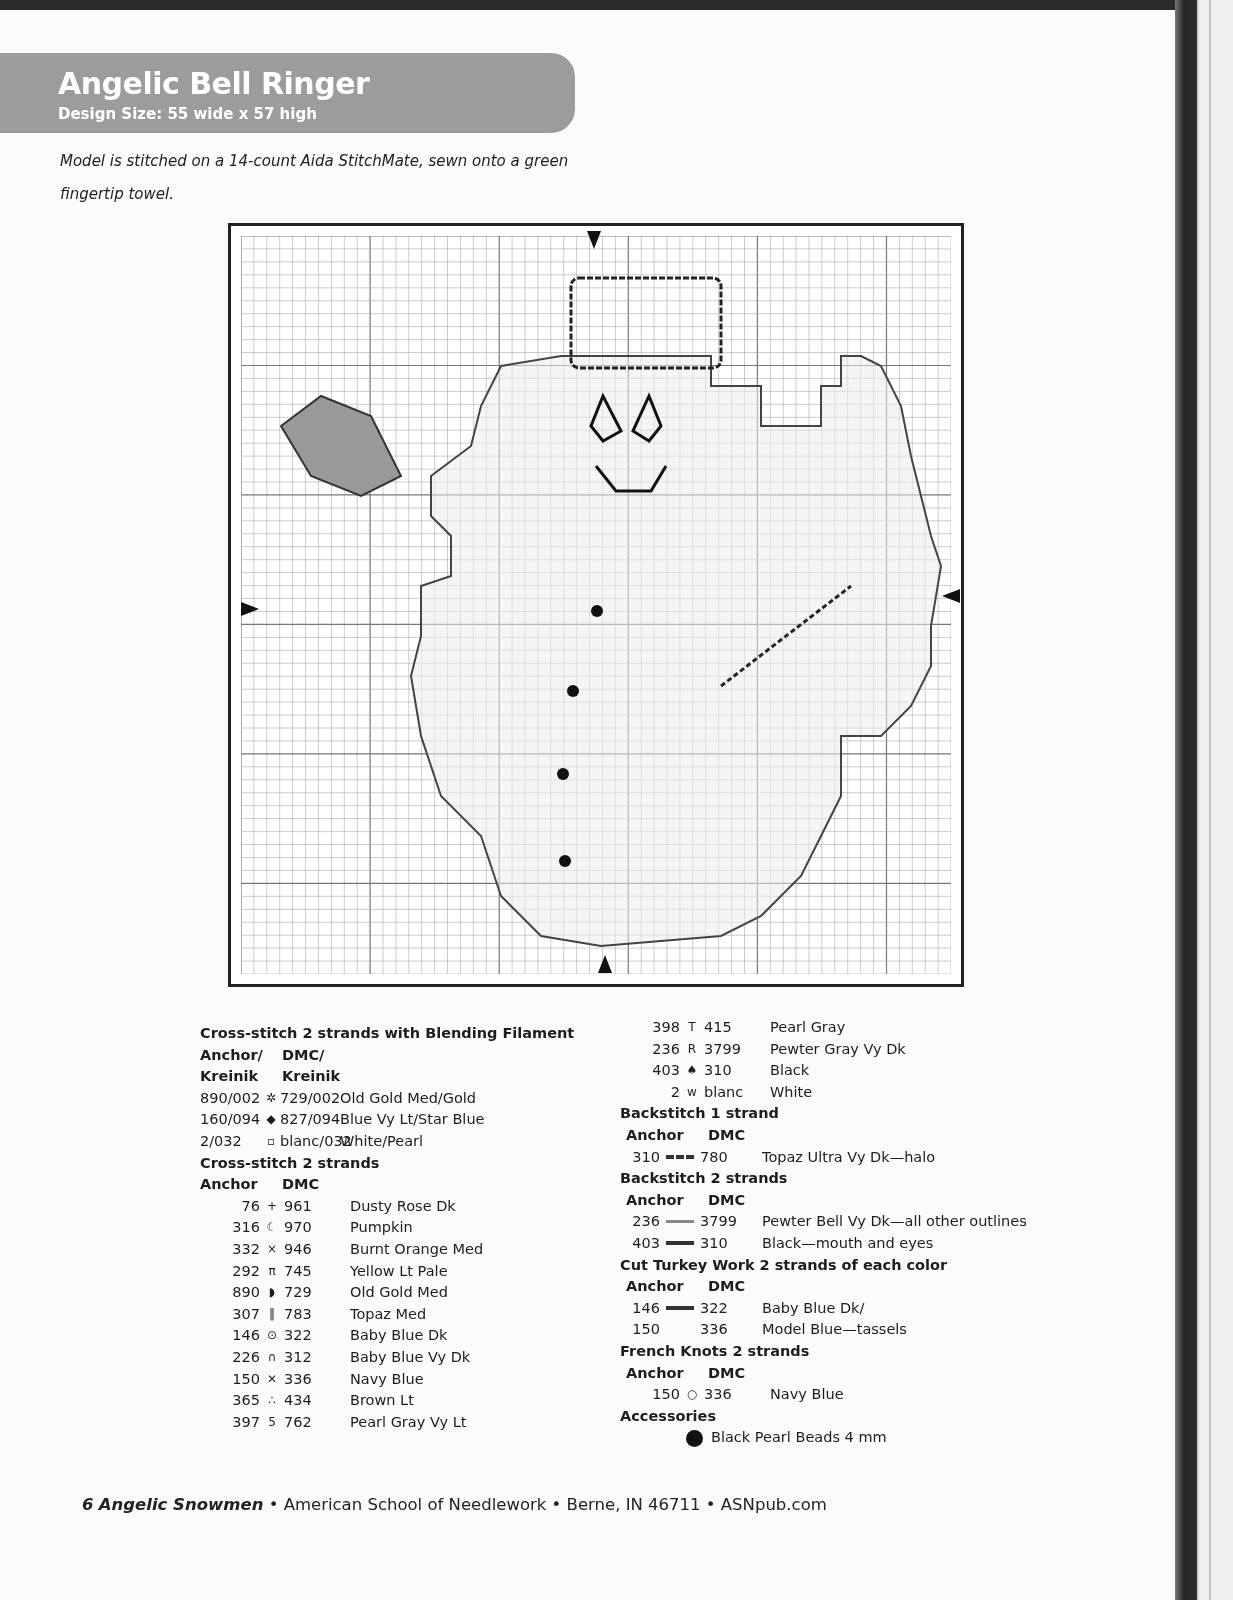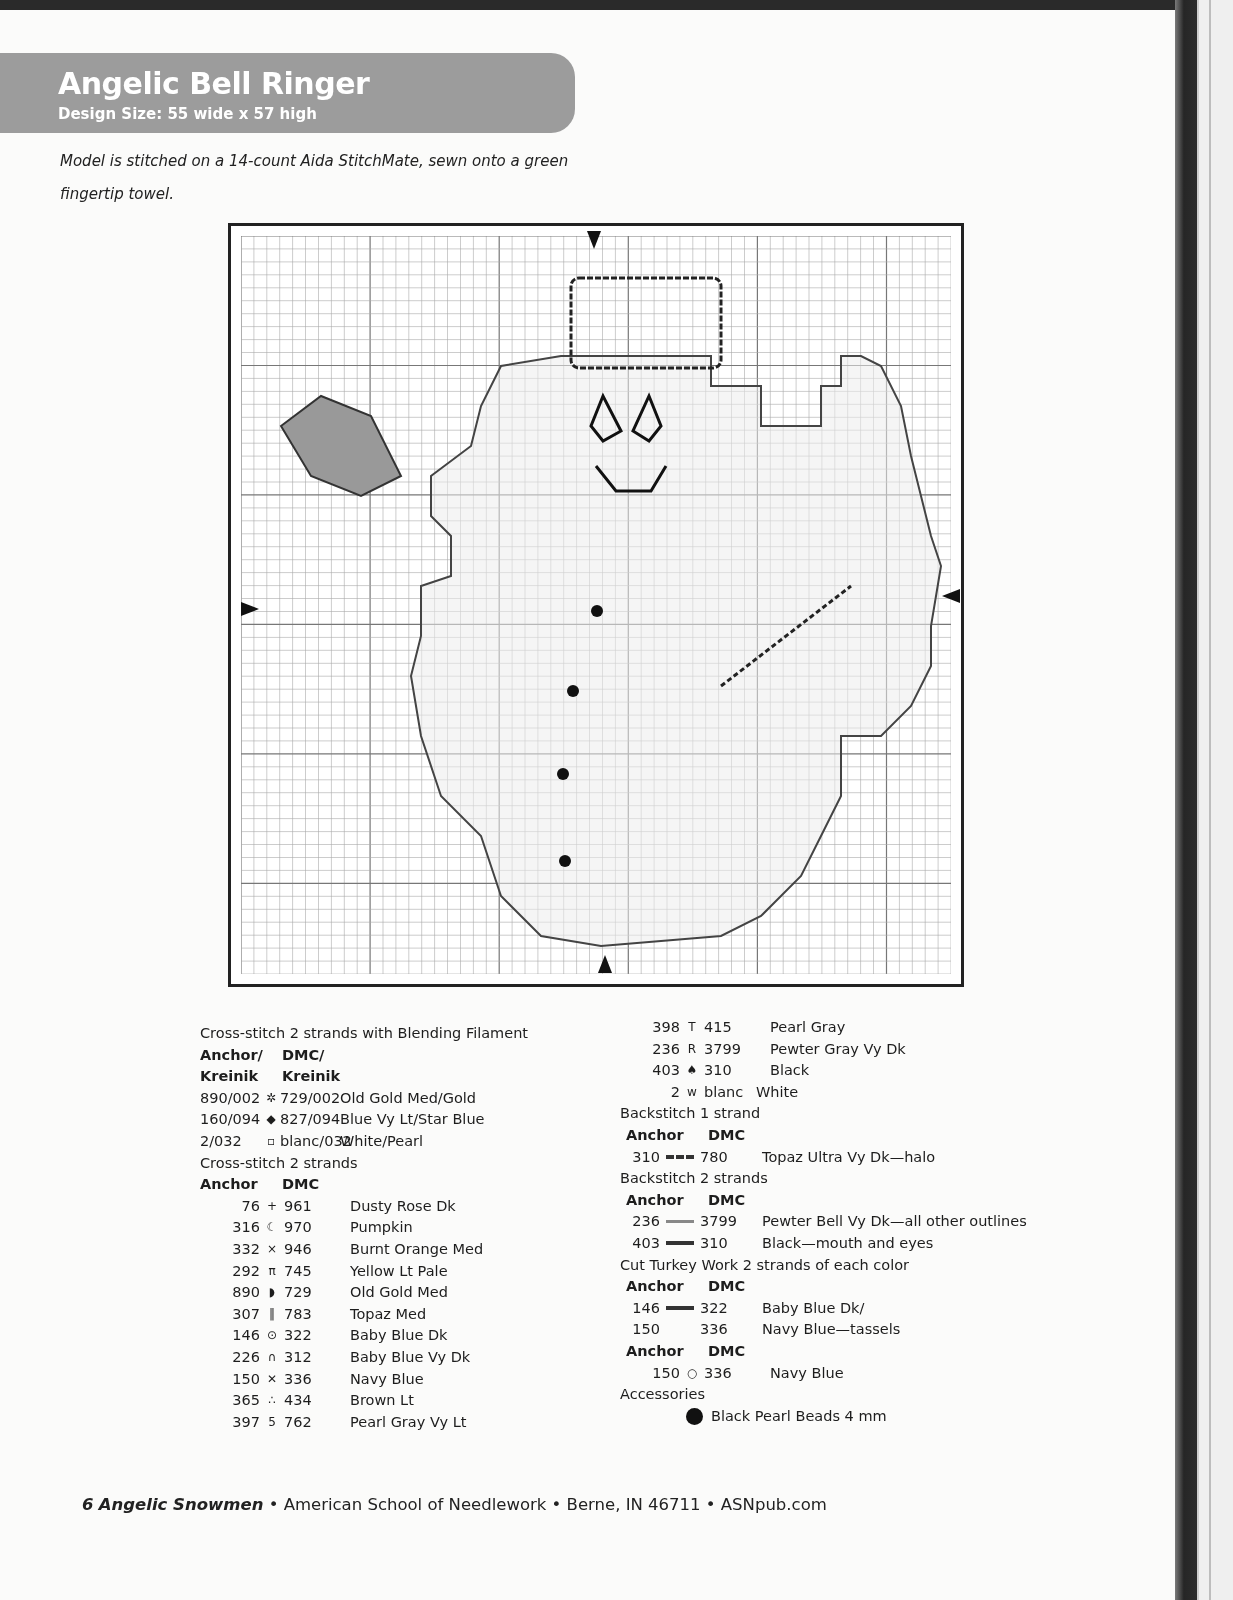--- a/index.html
+++ b/index.html
@@ -21,21 +21,21 @@
         line-height:33px;color:#222;}
   .chart-frame{position:absolute;left:228px;top:223px;width:730px;height:758px;
                border:3px solid #222;background:#fff;}
   .chart-frame svg{position:absolute;left:10px;top:10px;}
   .marker{position:absolute;width:0;height:0;}
   .m-top{left:587px;top:231px;border-left:7px solid transparent;border-right:7px solid transparent;border-top:18px solid #111;}
   .m-bottom{left:598px;top:955px;border-left:7px solid transparent;border-right:7px solid transparent;border-bottom:18px solid #111;}
   .m-left{left:241px;top:602px;border-top:7px solid transparent;border-bottom:7px solid transparent;border-left:18px solid #111;}
   .m-right{left:942px;top:589px;border-top:7px solid transparent;border-bottom:7px solid transparent;border-right:18px solid #111;}
   .legend{position:absolute;font-size:14.5px;line-height:21.6px;color:#1d1d1d;}
-  .legend .hdr{font-weight:normal;}
+  .legend .hdr{font-weight:bold;}
   .row{display:flex;align-items:center;height:21.6px;white-space:nowrap;}
   .c-anchor{width:60px;text-align:right;}
   .c-sym{width:24px;text-align:center;font-size:12px;}
   .c-dmc{width:52px;}
   .c-name{}
   .rowk .c-anchor{width:62px;text-align:left;}
   .rowk .c-sym{width:18px;}
   .rowk .c-dmc{width:60px;}
   .hdr2{display:flex;font-weight:bold;}
   .line-sym{display:inline-block;width:28px;height:4px;background:#333;vertical-align:middle;}
@@ -314,21 +314,21 @@
       <div class="row">
         <span class="c-anchor">403</span>
         <span class="c-sym">♠</span>
         <span class="c-dmc">310</span>
         <span class="c-name" style="margin-left: 14px;">Black</span>
       </div>
       <div class="row">
         <span class="c-anchor">2</span>
         <span class="c-sym">w</span>
         <span class="c-dmc">blanc</span>
-        <span class="c-name" style="">White</span>
+        <span class="c-name" style="margin-left: 14px;">White</span>
       </div>
     </div>
   <div class="hdr">Backstitch 1 strand</div>
   <div class="hdr2">
     <span style="width:82px;padding-left:6px">Anchor</span>
     <span>DMC</span>
   </div>
   <div id="bs1-rows">
       <div class="row">
         <span class="c-anchor" style="width: 40px;">310</span>
@@ -365,23 +365,24 @@
       <div class="row">
         <span class="c-anchor" style="width: 40px;">146</span>
         <span class="c-sym" style="width: 40px;"><span class="line-sym"></span></span>
         <span class="c-dmc" style="width: 44px;">322</span>
         <span class="c-name" style="margin-left: 18px;">Baby Blue Dk/</span>
       </div>
       <div class="row">
         <span class="c-anchor" style="width: 40px;">150</span>
         <span class="c-sym" style="width: 40px;"><span class=""></span></span>
         <span class="c-dmc" style="width: 44px;">336</span>
-        <span class="c-name" style="margin-left: 18px;">Navy Blue—tassels</span>
-      </div>
-    </div>
+        <span class="c-name" style="margin-left: 18px;">Model Blue—tassels</span>
+      </div>
+    </div>
+  <div class="hdr">French Knots 2 strands</div>
   <div class="hdr2">
     <span style="width:82px;padding-left:6px">Anchor</span>
     <span>DMC</span>
   </div>
   <div id="fk-rows">
       <div class="row">
         <span class="c-anchor">150</span>
         <span class="c-sym">○</span>
         <span class="c-dmc">336</span>
         <span class="c-name" style="margin-left: 14px;">Navy Blue</span>

